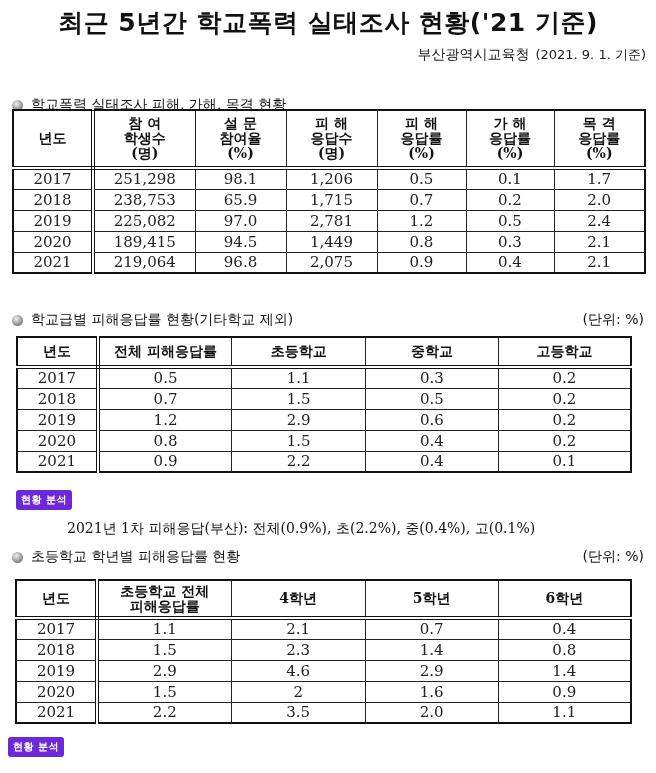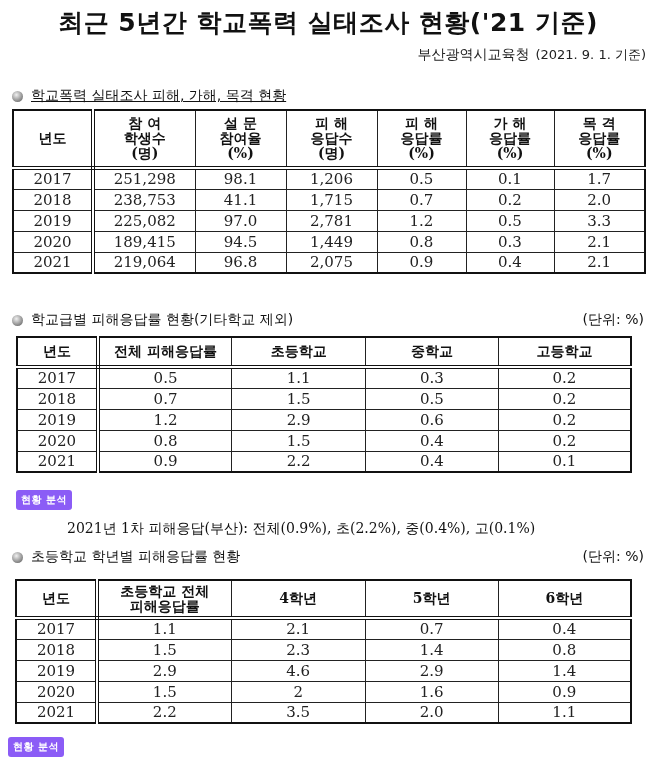--- a/index.html
+++ b/index.html
@@ -40,34 +40,34 @@
       color: #111;
     }
     td { font-size: 15px; color: #222; }
     thead tr th { border-bottom: 4px double #111; }
     th.yr, td.yr { border-right: 4px double #111; }
     .note {
       position: absolute; font-family: "DejaVu Serif", serif; font-size: 14px; color: #111;
       display: flex; align-items: center; white-space: nowrap;
     }
     .badge {
-      background: #8b5cf6; color: #fff; font-family: "DejaVu Sans", sans-serif;
+      background: #6d28d9; color: #fff; font-family: "DejaVu Sans", sans-serif;
       font-weight: bold; font-size: 10px; padding: 3px 5px; border-radius: 3px; margin-right: 8px;
       letter-spacing: 0.5px;
     }
   </style>
 </head>
 <body>
 
 <div class="title">최근 5년간 학교폭력 실태조사 현황('21 기준)</div>
 <div class="org">
   <span>부산광역시교육청</span><span class="date">(2021. 9. 1. 기준)</span>
 </div>
 
-<div class="sec" style="top:87px;text-decoration:underline;">
+<div class="sec" style="top:96px;text-decoration:underline;">
   <span class="bullet"></span>
   <span>학교폭력 실태조사 피해, 가해, 목격 현황</span>
 </div>
 <table id="t1" style="left:12px; top:109px; width:632px;">
   <colgroup>
     <col style="width:80px">
       <col style="width:102px">
       <col style="width:91px">
       <col style="width:91px">
       <col style="width:89px">
@@ -103,34 +103,34 @@
         <td>251,298</td>
         <td>98.1</td>
         <td>1,206</td>
         <td>0.5</td>
         <td>0.1</td>
         <td>1.7</td>
       </tr>
       <tr style="height: 21px;">
         <td class="yr">2018</td>
         <td>238,753</td>
-        <td>41.1</td>
+        <td>65.9</td>
         <td>1,715</td>
         <td>0.7</td>
         <td>0.2</td>
         <td>2.0</td>
       </tr>
       <tr style="height: 21px;">
         <td class="yr">2019</td>
         <td>225,082</td>
         <td>97.0</td>
         <td>2,781</td>
         <td>1.2</td>
         <td>0.5</td>
-        <td>3.3</td>
+        <td>2.4</td>
       </tr>
       <tr style="height: 21px;">
         <td class="yr">2020</td>
         <td>189,415</td>
         <td>94.5</td>
         <td>1,449</td>
         <td>0.8</td>
         <td>0.3</td>
         <td>2.1</td>
       </tr>

